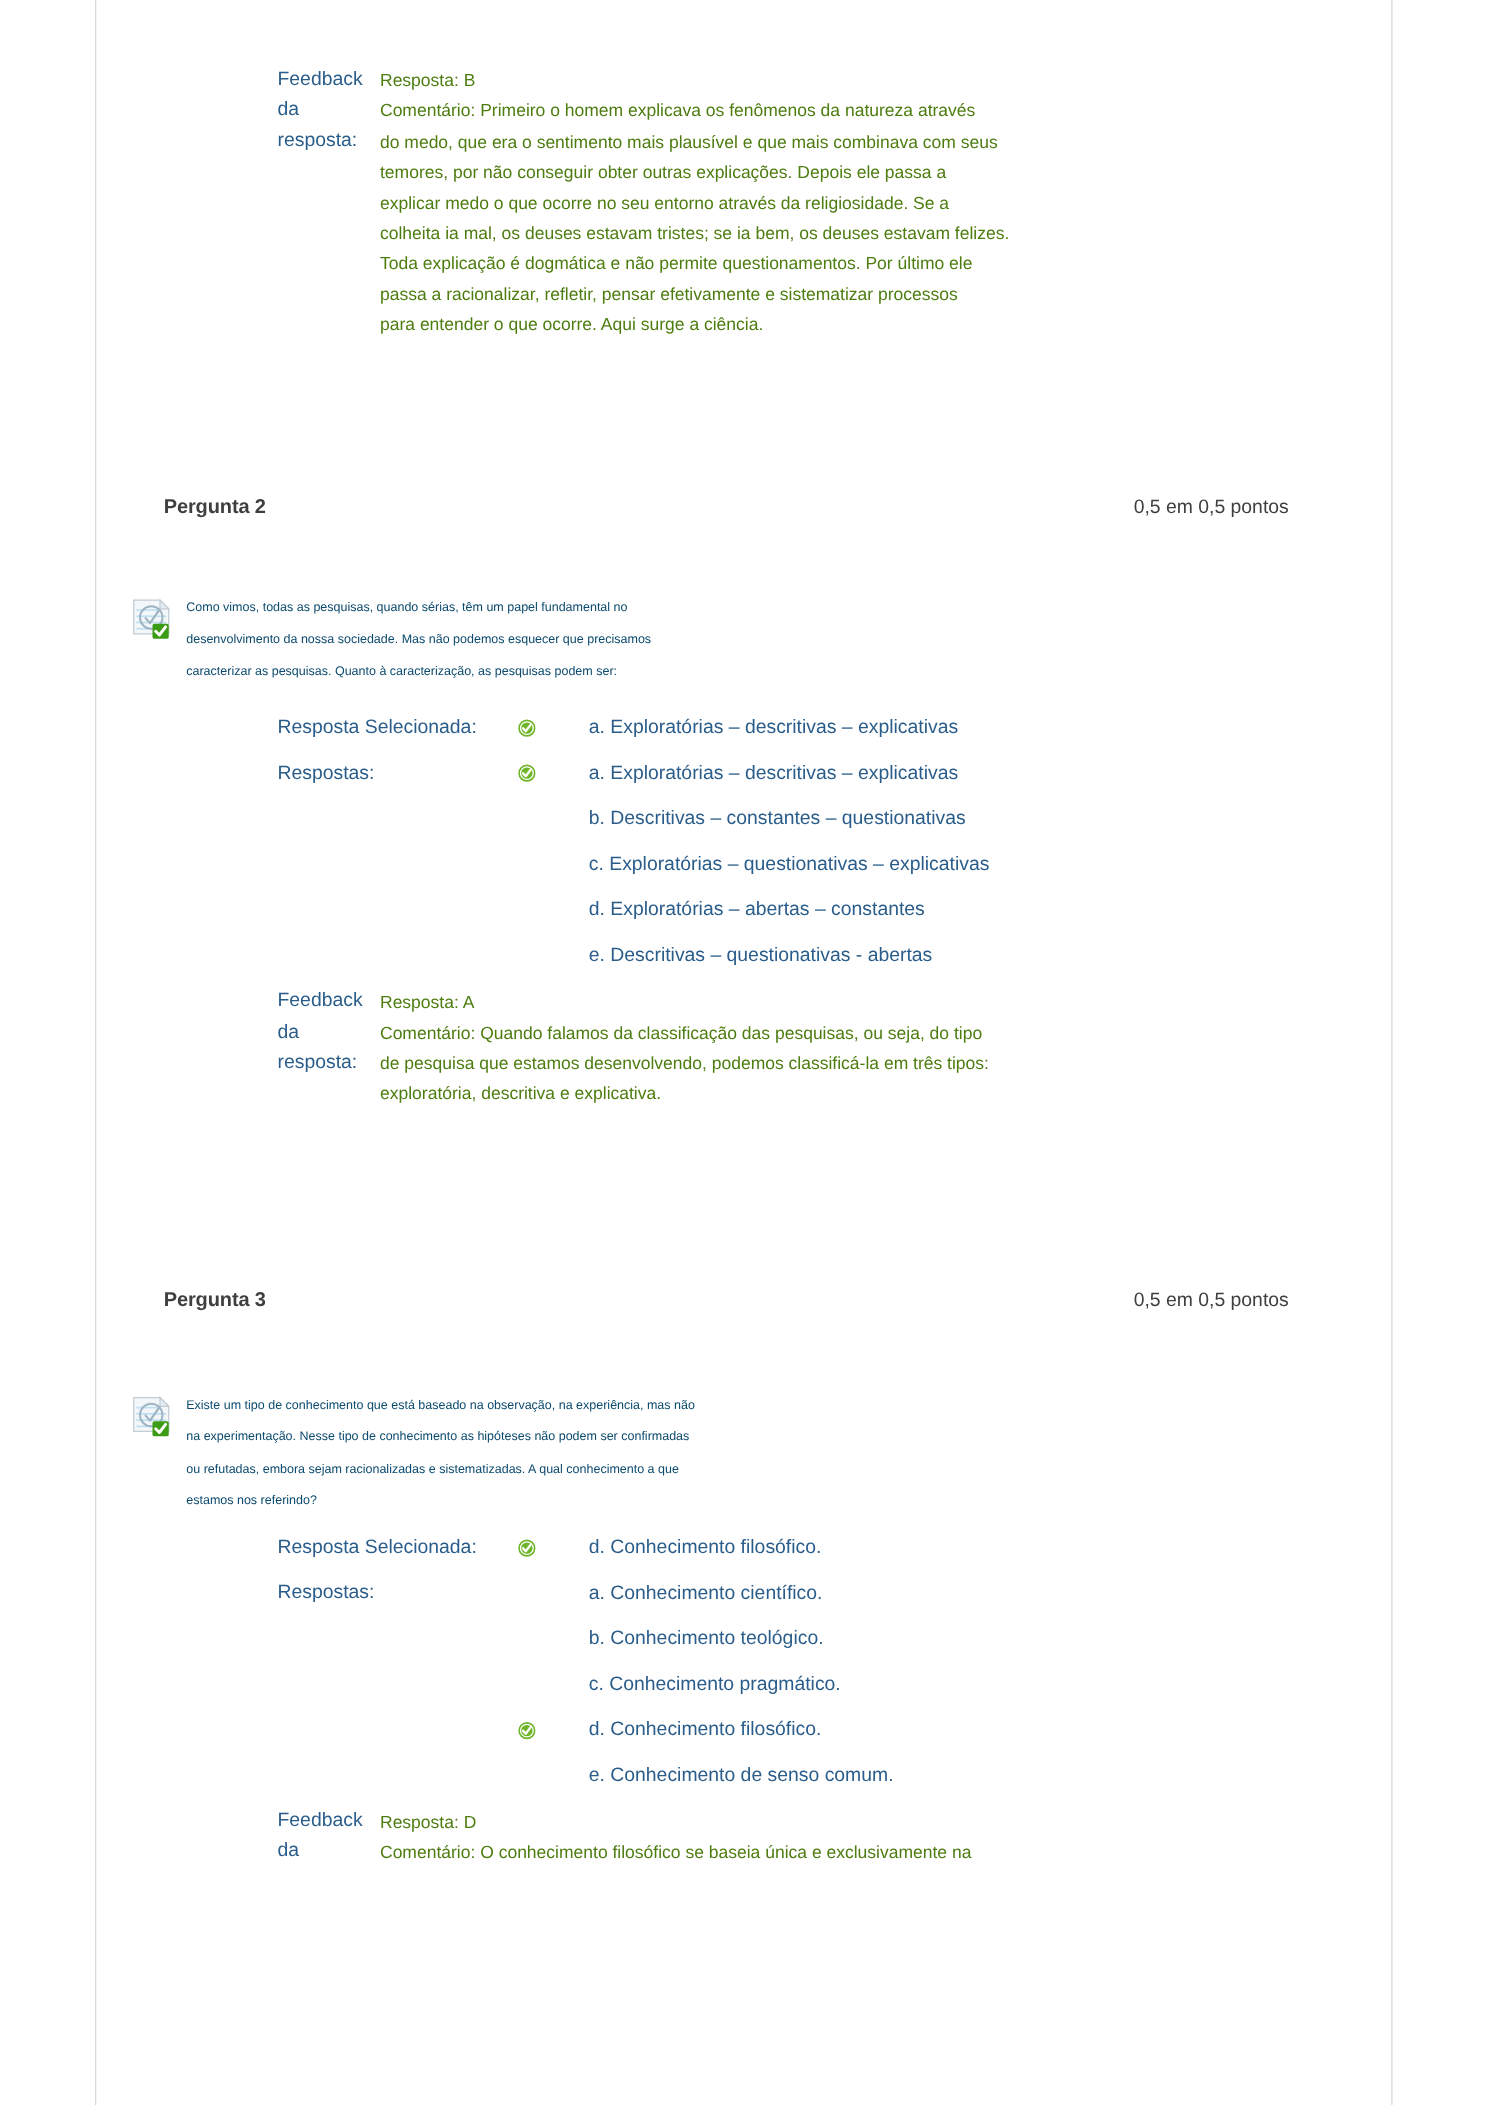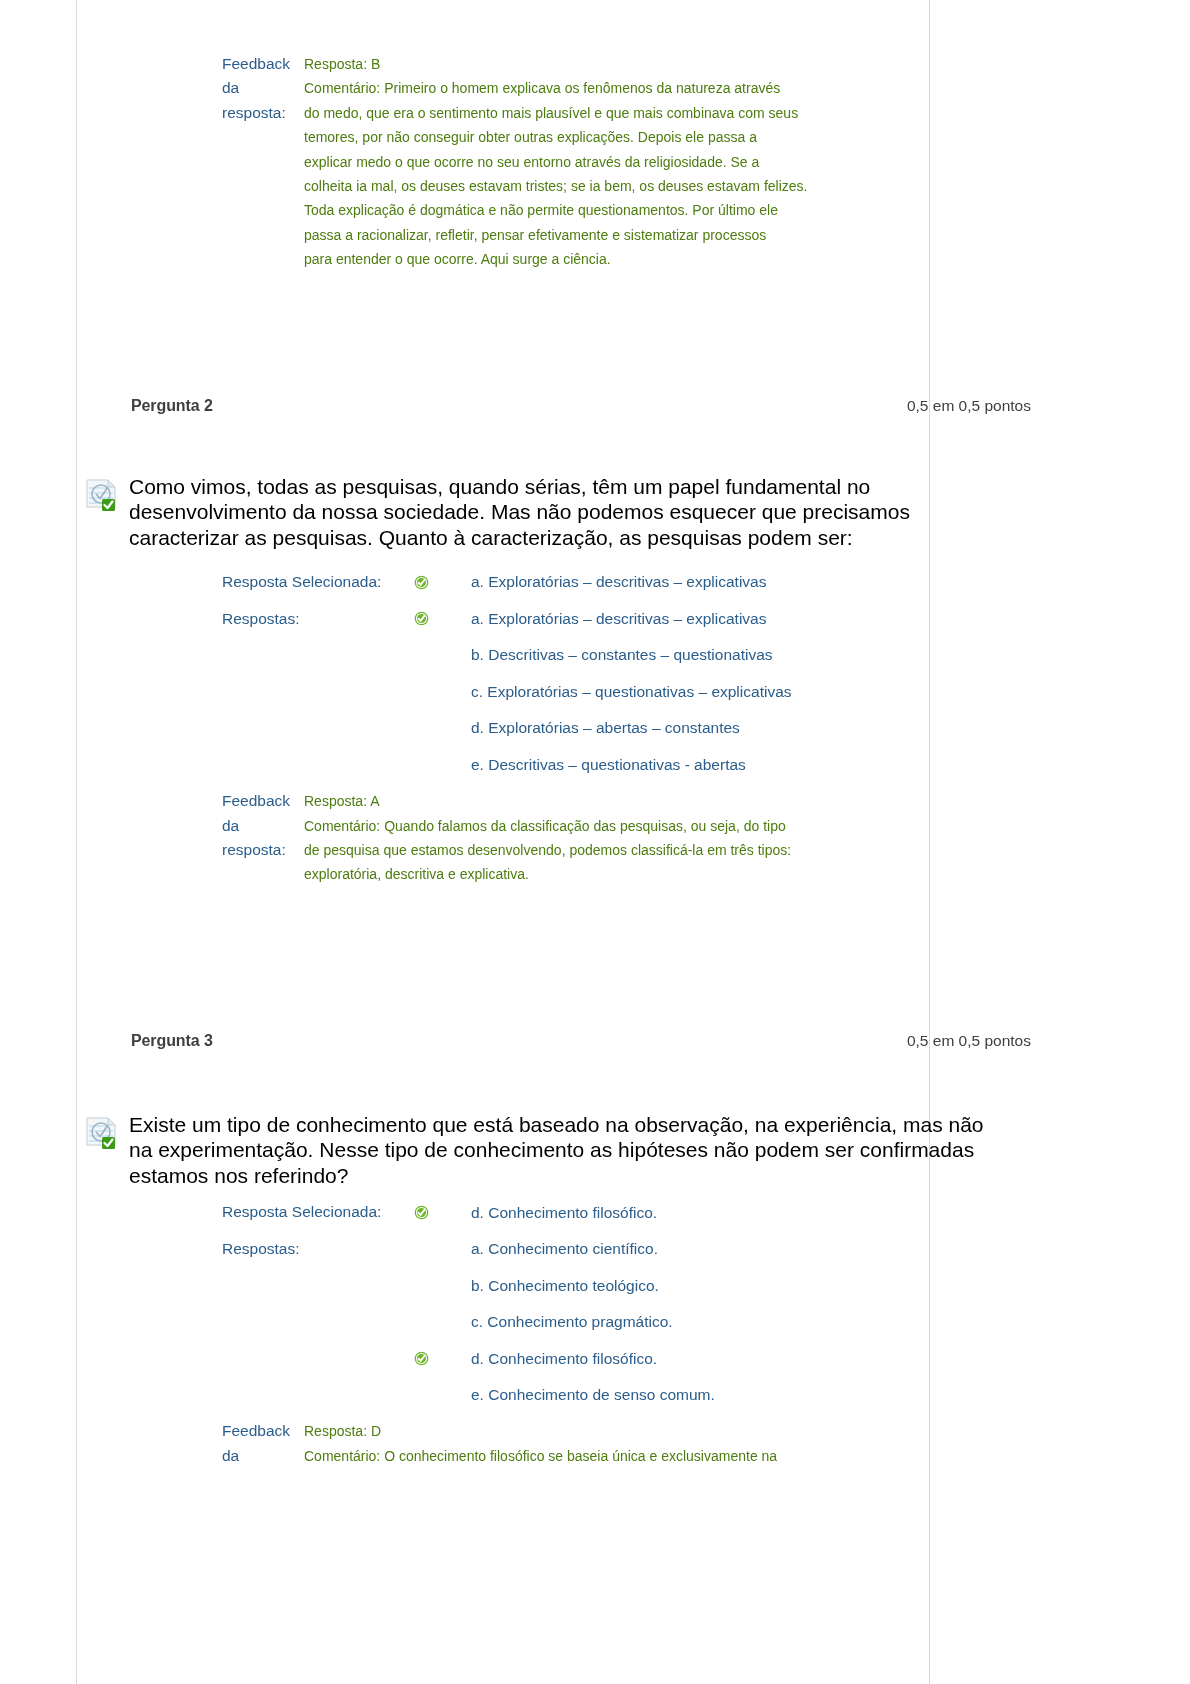--- a/index.html
+++ b/index.html
@@ -14,21 +14,21 @@
     position: relative;
     font-family: "Liberation Sans", sans-serif;
     overflow: hidden;
   }
 
   
   .page-sheet {
     position: absolute;
     left: 76px;
     top: 0;
-    width: 854px;
+    width: 1038px;
     height: 1684px;
     border-left: 1px solid #d8d8d8;
     border-right: 1px solid #d8d8d8;
     background: #ffffff;
     padding-left: 44px;
   }
 
   .content {
     position: absolute;
     left: 0;
@@ -76,25 +76,25 @@
     display: flex;
     align-items: baseline;
     justify-content: space-between;
     width: 900px;
     margin-left: 54px;
   }
 
   
   .q-stem {
     position: relative;
-    margin-left: 52px;
+    margin-left: 72px;
     width: 790px;
-    font-size: 21px;
+    font-size: 10px;
     line-height: 25.5px;
-    color: #000000;
+    color: #0c4a6e;
   }
   .q-stem .stem-text { display: block; }
   .q-stem .line { display: block; white-space: nowrap; }
 
   .q-icon {
     position: absolute;
     left: -45px;
     top: 2px;
     width: 36px;
     height: 36px;
@@ -277,20 +277,21 @@
           <line x1="5" y1="27" x2="29" y2="27" stroke="#bfe0ef" stroke-width="1.4"></line>
           <circle cx="17" cy="18" r="9" fill="none" stroke="#9fb4c4" stroke-width="1.6"></circle>
           <path d="M12.5 18.5 L16 22.5 L23 12.5" fill="none" stroke="#9fb4c4" stroke-width="1.8" stroke-linecap="round" stroke-linejoin="round"></path>
           <rect x="18" y="23" width="13" height="12" rx="1.5" fill="#3d9c16"></rect>
           <path d="M20.5 29 L23.5 32 L28.5 25.5" fill="none" stroke="#ffffff" stroke-width="2.3" stroke-linecap="round" stroke-linejoin="round"></path>
         </svg>
       </span>
       <span class="stem-text">
         <span class="line">Existe um tipo de conhecimento que está baseado na observação, na experiência, mas não</span>
         <span class="line">na experimentação. Nesse tipo de conhecimento as hipóteses não podem ser confirmadas</span>
+        <span class="line">ou refutadas, embora sejam racionalizadas e sistematizadas. A qual conhecimento a que</span>
         <span class="line">estamos nos referindo?</span>
       </span>
     </div>
 
     <div style="height:6px;"></div>
 
     <div class="ans-row">
       <div class="ans-label">Resposta Selecionada:</div>
       <div class="ans-col">
         <div class="ans-item">

